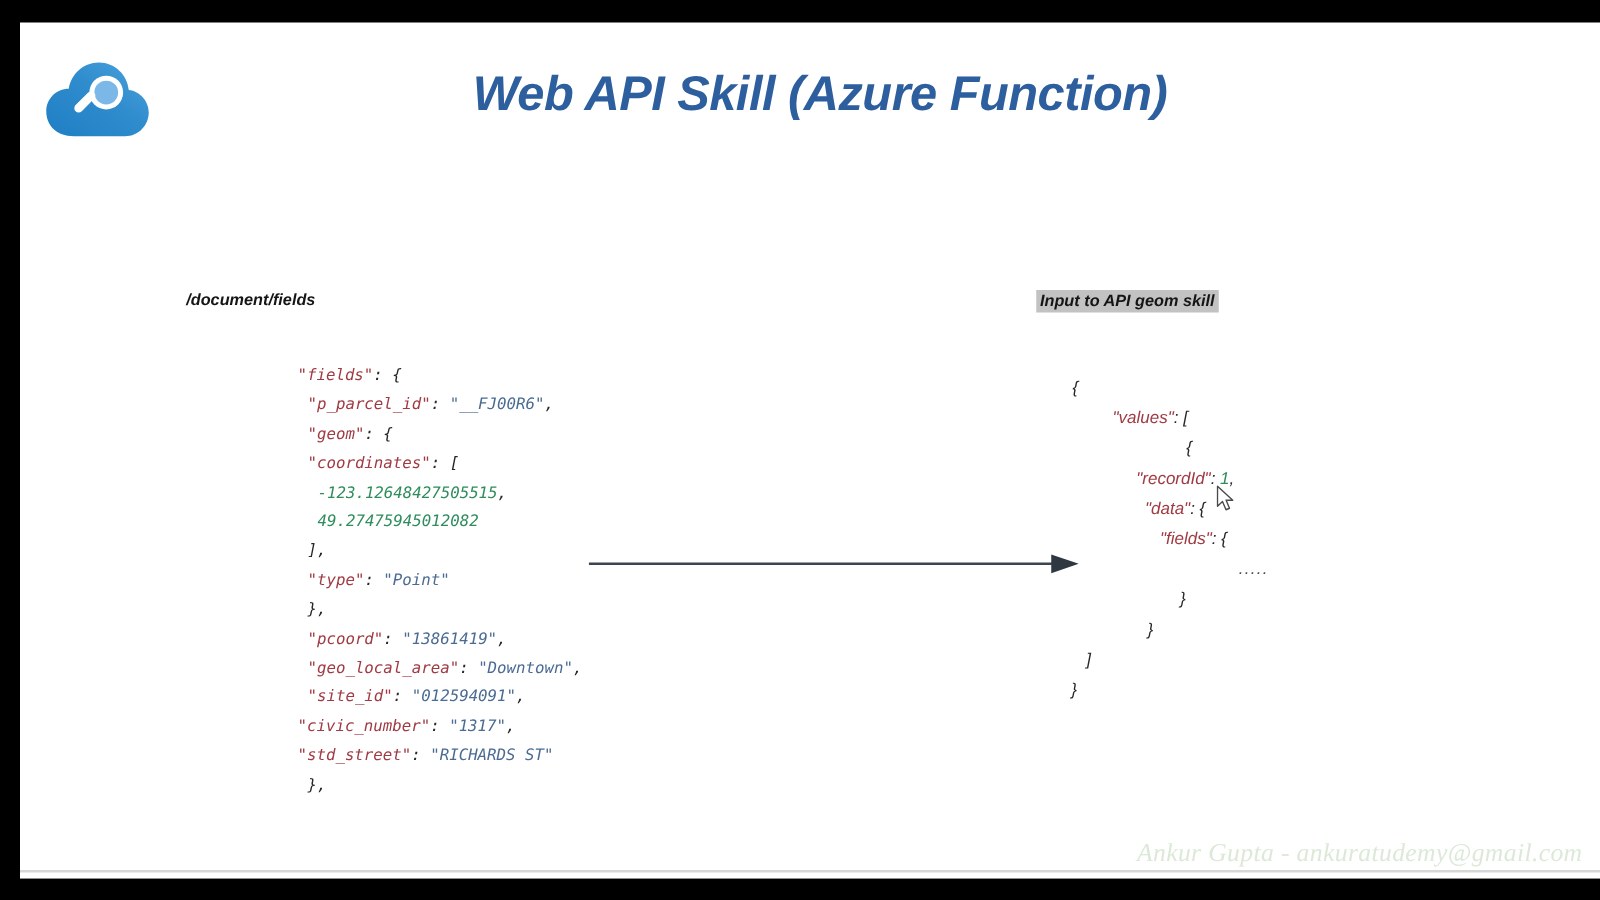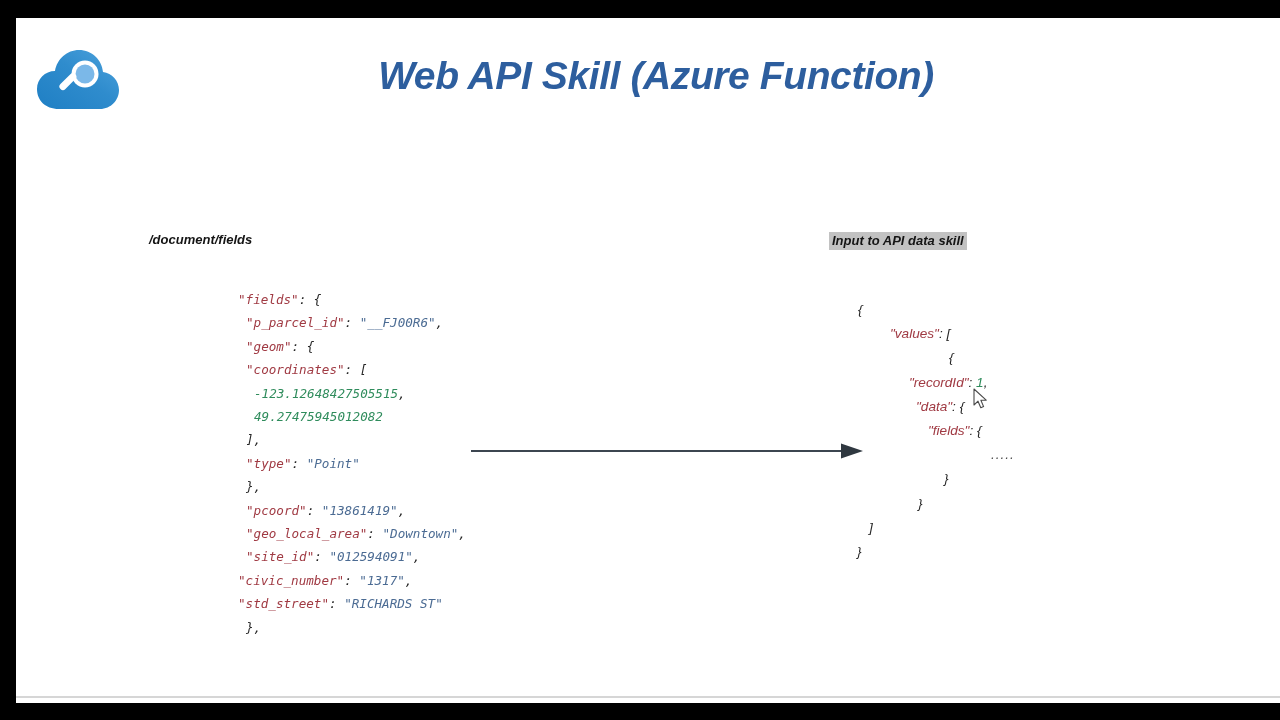--- a/index.html
+++ b/index.html
@@ -160,38 +160,39 @@
         <circle cx="49" cy="27" r="13.5" fill="#ffffff"></circle>
         <circle cx="49" cy="27" r="9.5" fill="#7bb8e8"></circle>
         <rect x="22" y="39.5" width="21" height="7" rx="3.5" transform="rotate(-45 22 39.5)" fill="#ffffff"></rect>
       </svg>
     </div>
 
     <div class="title">Web API Skill (Azure Function)</div>
 
     <div class="caption" id="caption-left">/document/fields</div>
 
-    <div class="caption" id="caption-right">Input to API data skill</div>
+    <div class="caption" id="caption-right">Input to API geom skill</div>
 
     <div class="code-left" id="code-left"><div style="padding-left: 0px;"><span class="k">"fields"</span><span class="p">: {</span></div><div style="padding-left: 8px;"><span class="k">"p_parcel_id"</span><span class="p">: </span><span class="s">"__FJ00R6"</span><span class="p">,</span></div><div style="padding-left: 8px;"><span class="k">"geom"</span><span class="p">: {</span></div><div style="padding-left: 8px;"><span class="k">"coordinates"</span><span class="p">: [</span></div><div style="padding-left: 16px;"><span class="n">-123.12648427505515</span><span class="p">,</span></div><div style="padding-left: 16px;"><span class="n">49.27475945012082</span></div><div style="padding-left: 8px;"><span class="p">],</span></div><div style="padding-left: 8px;"><span class="k">"type"</span><span class="p">: </span><span class="s">"Point"</span></div><div style="padding-left: 8px;"><span class="p">},</span></div><div style="padding-left: 8px;"><span class="k">"pcoord"</span><span class="p">: </span><span class="s">"13861419"</span><span class="p">,</span></div><div style="padding-left: 8px;"><span class="k">"geo_local_area"</span><span class="p">: </span><span class="s">"Downtown"</span><span class="p">,</span></div><div style="padding-left: 8px;"><span class="k">"site_id"</span><span class="p">: </span><span class="s">"012594091"</span><span class="p">,</span></div><div style="padding-left: 0px;"><span class="k">"civic_number"</span><span class="p">: </span><span class="s">"1317"</span><span class="p">,</span></div><div style="padding-left: 0px;"><span class="k">"std_street"</span><span class="p">: </span><span class="s">"RICHARDS ST"</span></div><div style="padding-left: 8px;"><span class="p">},</span></div></div>
 
     <div class="arrow">
       <svg width="392" height="20" viewBox="0 0 392 20" xmlns="http://www.w3.org/2000/svg">
         <line x1="0" y1="10" x2="374" y2="10" stroke="#3c4650" stroke-width="2.1"></line>
         <polygon points="370,2.5 392,10 370,17.5" fill="#2f3840"></polygon>
       </svg>
     </div>
 
     <div class="code-right" id="code-right"><div style="padding-left: 22px;"><span class="p">{</span></div><div style="padding-left: 54px;"><span class="k">"values"</span><span class="p">: [</span></div><div style="padding-left: 113px;"><span class="p">{</span></div><div style="padding-left: 73px;"><span class="k">"recordId"</span><span class="p">: </span><span class="n">1</span><span class="p">,</span></div><div style="padding-left: 80px;"><span class="k">"data"</span><span class="p">: {</span></div><div style="padding-left: 92px;"><span class="k">"fields"</span><span class="p">: {</span></div><div style="padding-left: 155px;"><span class="dots">.....</span></div><div style="padding-left: 108px;"><span class="p">}</span></div><div style="padding-left: 82px;"><span class="p">}</span></div><div style="padding-left: 33px;"><span class="p">]</span></div><div style="padding-left: 21px;"><span class="p">}</span></div></div>
 
     <div class="cursor">
       <svg width="16" height="22" viewBox="0 0 16 22" xmlns="http://www.w3.org/2000/svg">
         <path d="M1 1 L1 17 L5 13.2 L7.8 19.8 L10.6 18.6 L7.9 12.2 L13.2 12.2 Z" fill="#ffffff" stroke="#4a4a4a" stroke-width="1.1" stroke-linejoin="round"></path>
       </svg>
     </div>
 
     <div class="slide-hairline"></div>
 
+    <div class="watermark">Ankur Gupta - ankuratudemy@gmail.com</div>
 
   </div>
 
   <div class="bar-bottom"></div>
 </div>
 
 </body></html>

